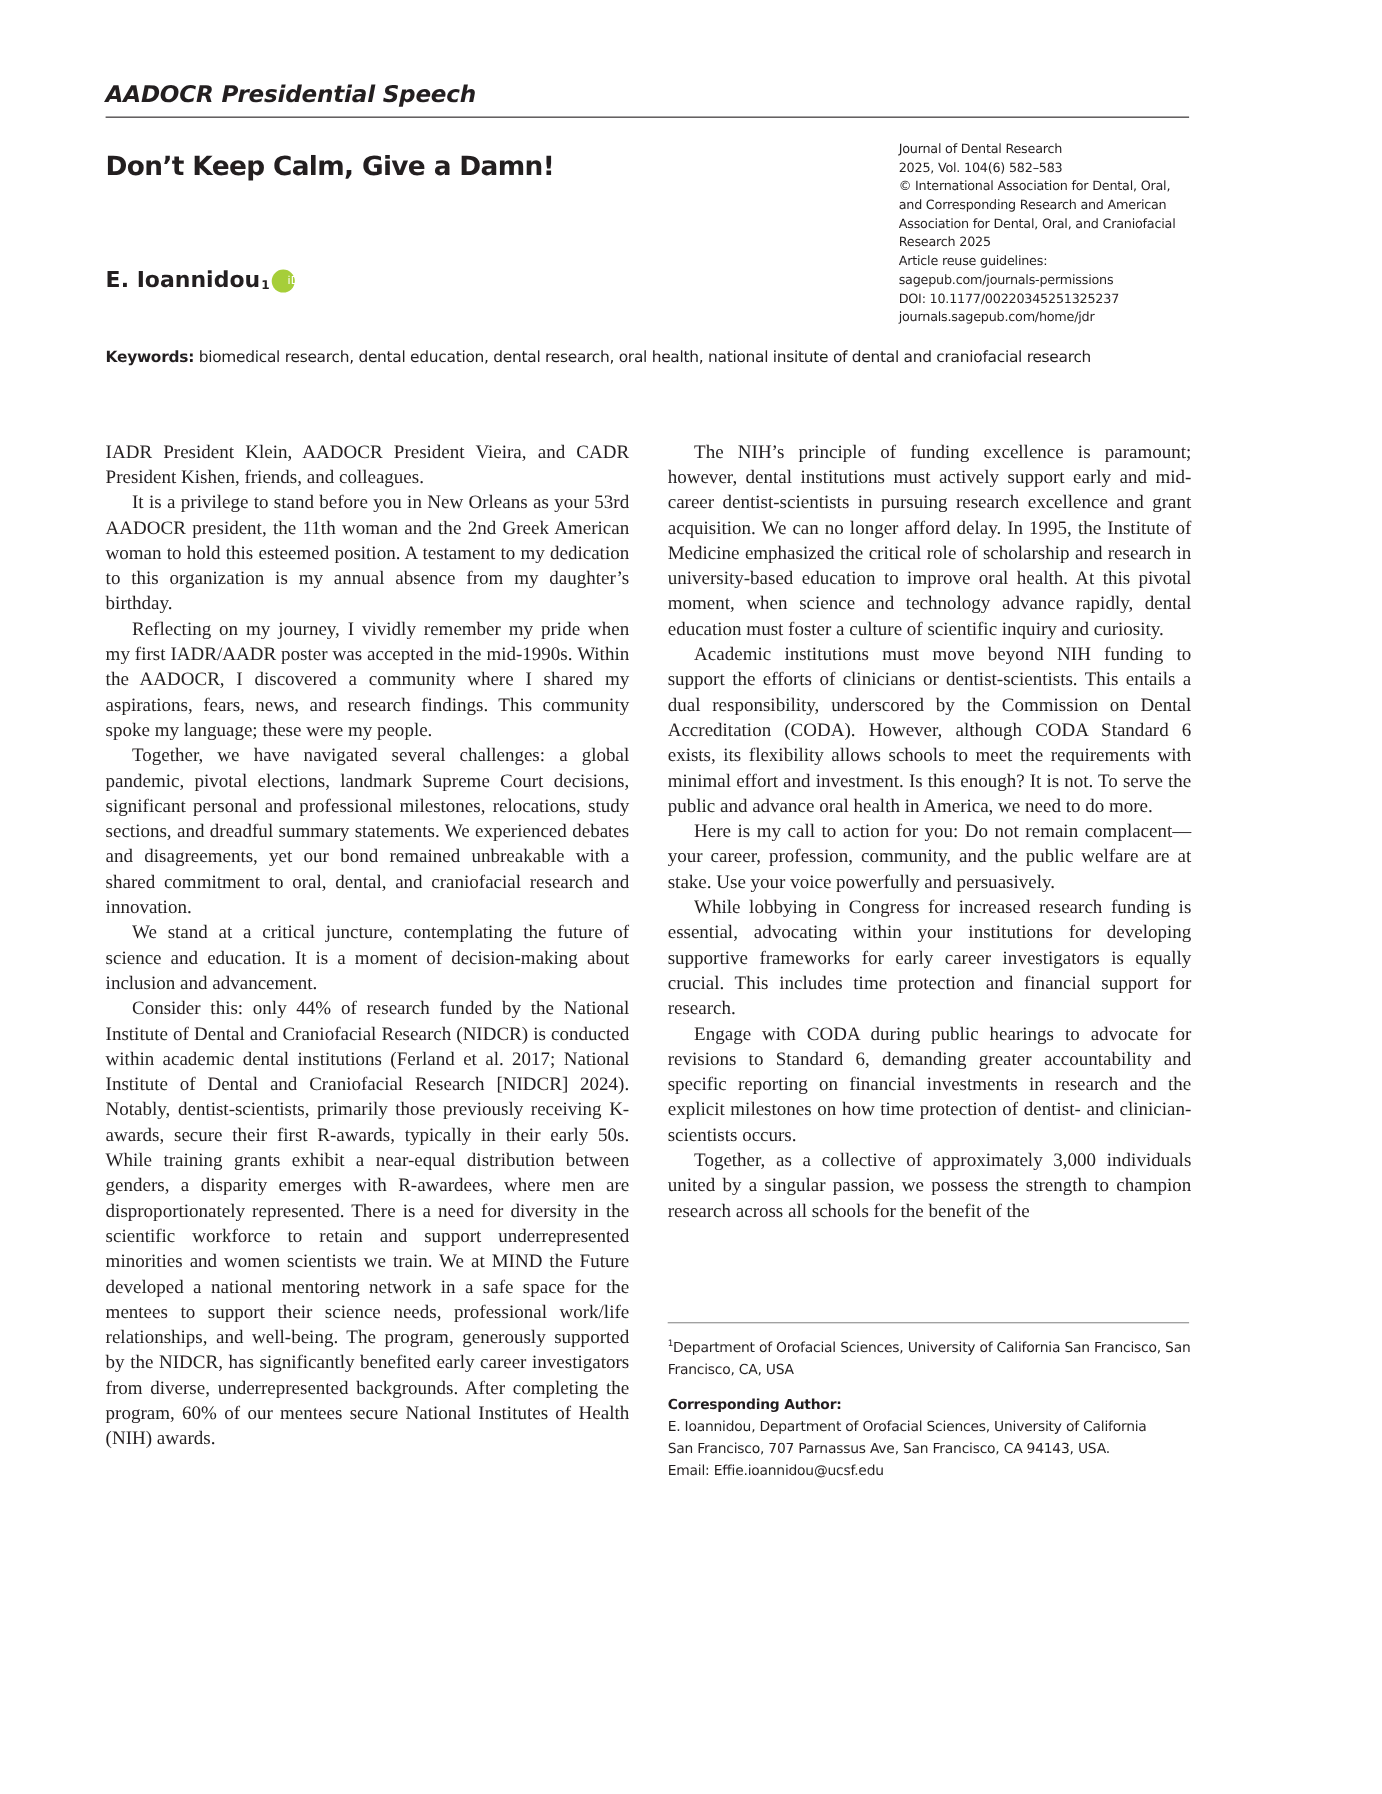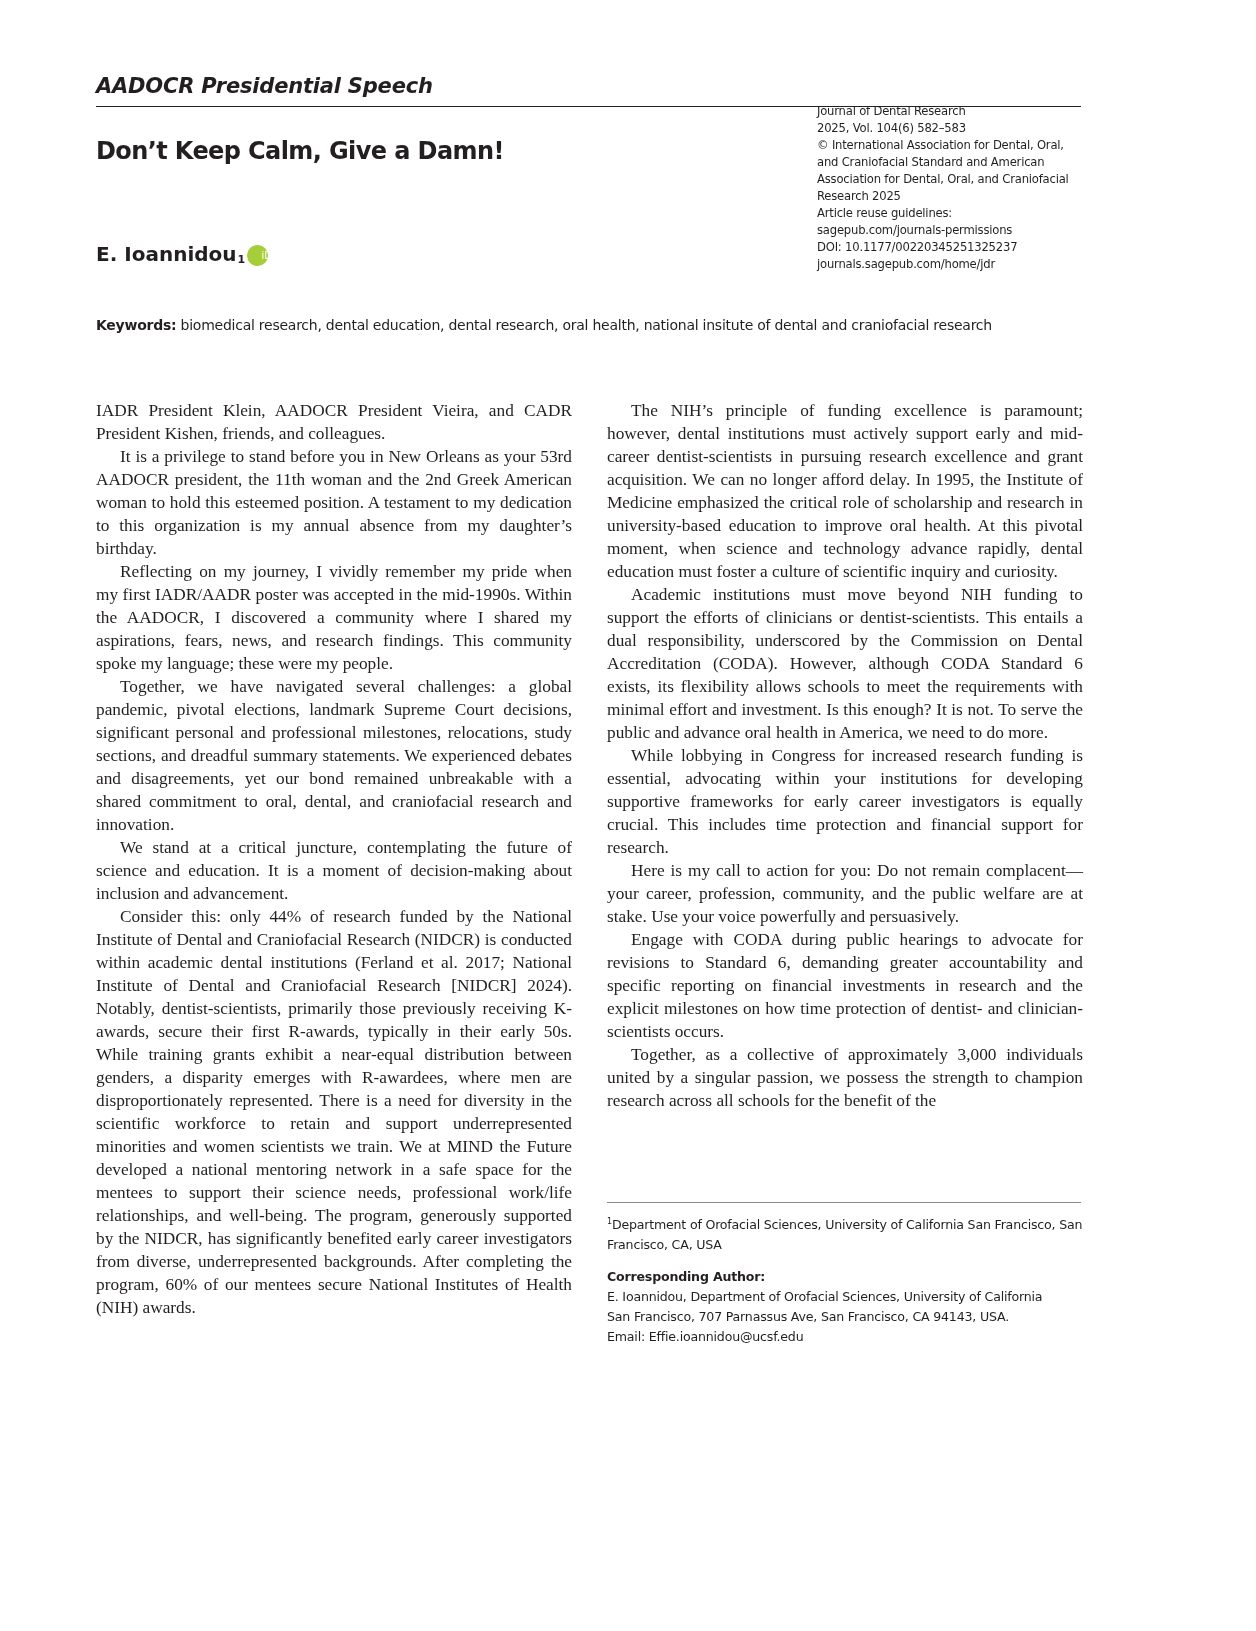--- a/index.html
+++ b/index.html
@@ -27,21 +27,21 @@
   }
   .author sup { font-size: 11px; font-weight: bold; margin-left: 1px; margin-top: -1px; }
   .orcid {
     display: inline-flex; align-items: center; justify-content: center;
     width: 21px; height: 21px; border-radius: 50%; background: #a6ce39;
     color: #ffffff; font-family: "DejaVu Sans", sans-serif; font-size: 10px;
     font-weight: normal; margin-left: 2px; margin-top: -4px; padding-left: 18px;
   }
 
   .meta {
-    position: absolute; left: 817px; top: 103px; width: 270px;
+    position: absolute; left: 817px; top: 127px; width: 270px;
     font-family: "DejaVu Sans", sans-serif; font-size: 11.6px; line-height: 17px;
     color: #231f20; letter-spacing: -0.2px;
   }
   .meta div { white-space: nowrap; }
 
   .keywords {
     position: absolute; left: 96px; top: 317px; width: 1000px;
     font-family: "DejaVu Sans", sans-serif; font-size: 14px; color: #231f20;
     white-space: nowrap; letter-spacing: -0.25px;
   }
@@ -81,21 +81,21 @@
 <div class="author">
   <span>E. Ioannidou</span>
   <sup>1</sup>
   <span class="orcid">iD</span>
 </div>
 
 <div class="meta">
   <div>Journal of Dental Research</div>
   <div>2025, Vol. 104(6) 582–583</div>
   <div>© International Association for Dental, Oral,</div>
-  <div>and Craniofacial Standard and American</div>
+  <div>and Corresponding Research and American</div>
   <div>Association for Dental, Oral, and Craniofacial</div>
   <div>Research 2025</div>
   <div>Article reuse guidelines:</div>
   <div>sagepub.com/journals-permissions</div>
   <div>DOI: 10.1177/00220345251325237</div>
   <div>journals.sagepub.com/home/jdr</div>
 </div>
 
 <div class="keywords">
   <b>Keywords:</b>
@@ -107,22 +107,22 @@
   <p>It is a privilege to stand before you in New Orleans as your 53rd AADOCR president, the 11th woman and the 2nd Greek American woman to hold this esteemed position. A testament to my dedication to this organization is my annual absence from my daughter’s birthday.</p>
   <p>Reflecting on my journey, I vividly remember my pride when my first IADR/AADR poster was accepted in the mid-1990s. Within the AADOCR, I discovered a community where I shared my aspirations, fears, news, and research findings. This community spoke my language; these were my people.</p>
   <p>Together, we have navigated several challenges: a global pandemic, pivotal elections, landmark Supreme Court deci­sions, significant personal and professional milestones, reloca­tions, study sections, and dreadful summary statements. We experienced debates and disagreements, yet our bond remained unbreakable with a shared commitment to oral, dental, and cra­niofacial research and innovation.</p>
   <p>We stand at a critical juncture, contemplating the future of science and education. It is a moment of decision-making about inclusion and advancement.</p>
   <p>Consider this: only 44% of research funded by the National Institute of Dental and Craniofacial Research (NIDCR) is con­ducted within academic dental institutions (Ferland et al. 2017; National Institute of Dental and Craniofacial Research [NIDCR] 2024). Notably, dentist-scientists, primarily those previously receiving K-awards, secure their first R-awards, typically in their early 50s. While training grants exhibit a near-equal distribution between genders, a disparity emerges with R-awardees, where men are disproportionately repre­sented. There is a need for diversity in the scientific workforce to retain and support underrepresented minorities and women scientists we train. We at MIND the Future developed a national mentoring network in a safe space for the mentees to support their science needs, professional work/life relation­ships, and well-being. The program, generously supported by the NIDCR, has significantly benefited early career investiga­tors from diverse, underrepresented backgrounds. After com­pleting the program, 60% of our mentees secure National Institutes of Health (NIH) awards.</p>
 </div>
 
 <div class="col col-right">
   <p>The NIH’s principle of funding excellence is paramount; however, dental institutions must actively support early and mid-career dentist-scientists in pursuing research excellence and grant acquisition. We can no longer afford delay. In 1995, the Institute of Medicine emphasized the critical role of schol­arship and research in university-based education to improve oral health. At this pivotal moment, when science and technol­ogy advance rapidly, dental education must foster a culture of scientific inquiry and curiosity.</p>
   <p>Academic institutions must move beyond NIH funding to support the efforts of clinicians or dentist-scientists. This entails a dual responsibility, underscored by the Commission on Dental Accreditation (CODA). However, although CODA Standard 6 exists, its flexibility allows schools to meet the requirements with minimal effort and investment. Is this enough? It is not. To serve the public and advance oral health in America, we need to do more.</p>
+  <p>Here is my call to action for you: Do not remain complacent—your career, profession, community, and the public welfare are at stake. Use your voice powerfully and persuasively.</p>
   <p>While lobbying in Congress for increased research funding is essential, advocating within your institutions for developing supportive frameworks for early career investigators is equally crucial. This includes time protection and financial support for research.</p>
-  <p>Here is my call to action for you: Do not remain complacent—your career, profession, community, and the public welfare are at stake. Use your voice powerfully and persuasively.</p>
   <p>Engage with CODA during public hearings to advocate for revisions to Standard 6, demanding greater accountability and specific reporting on financial investments in research and the explicit milestones on how time protection of dentist- and clinician-scientists occurs.</p>
   <p>Together, as a collective of approximately 3,000 individu­als united by a singular passion, we possess the strength to champion research across all schools for the benefit of the</p>
 </div>
 
 <div class="fn-rule"></div>
 <div class="footnotes">
   <div class="affil">
     <sup>1</sup><span>Department of Orofacial Sciences, University of California San Francisco, San Francisco, CA, USA</span>
   </div>
   <div class="corr-label">Corresponding Author:</div>

